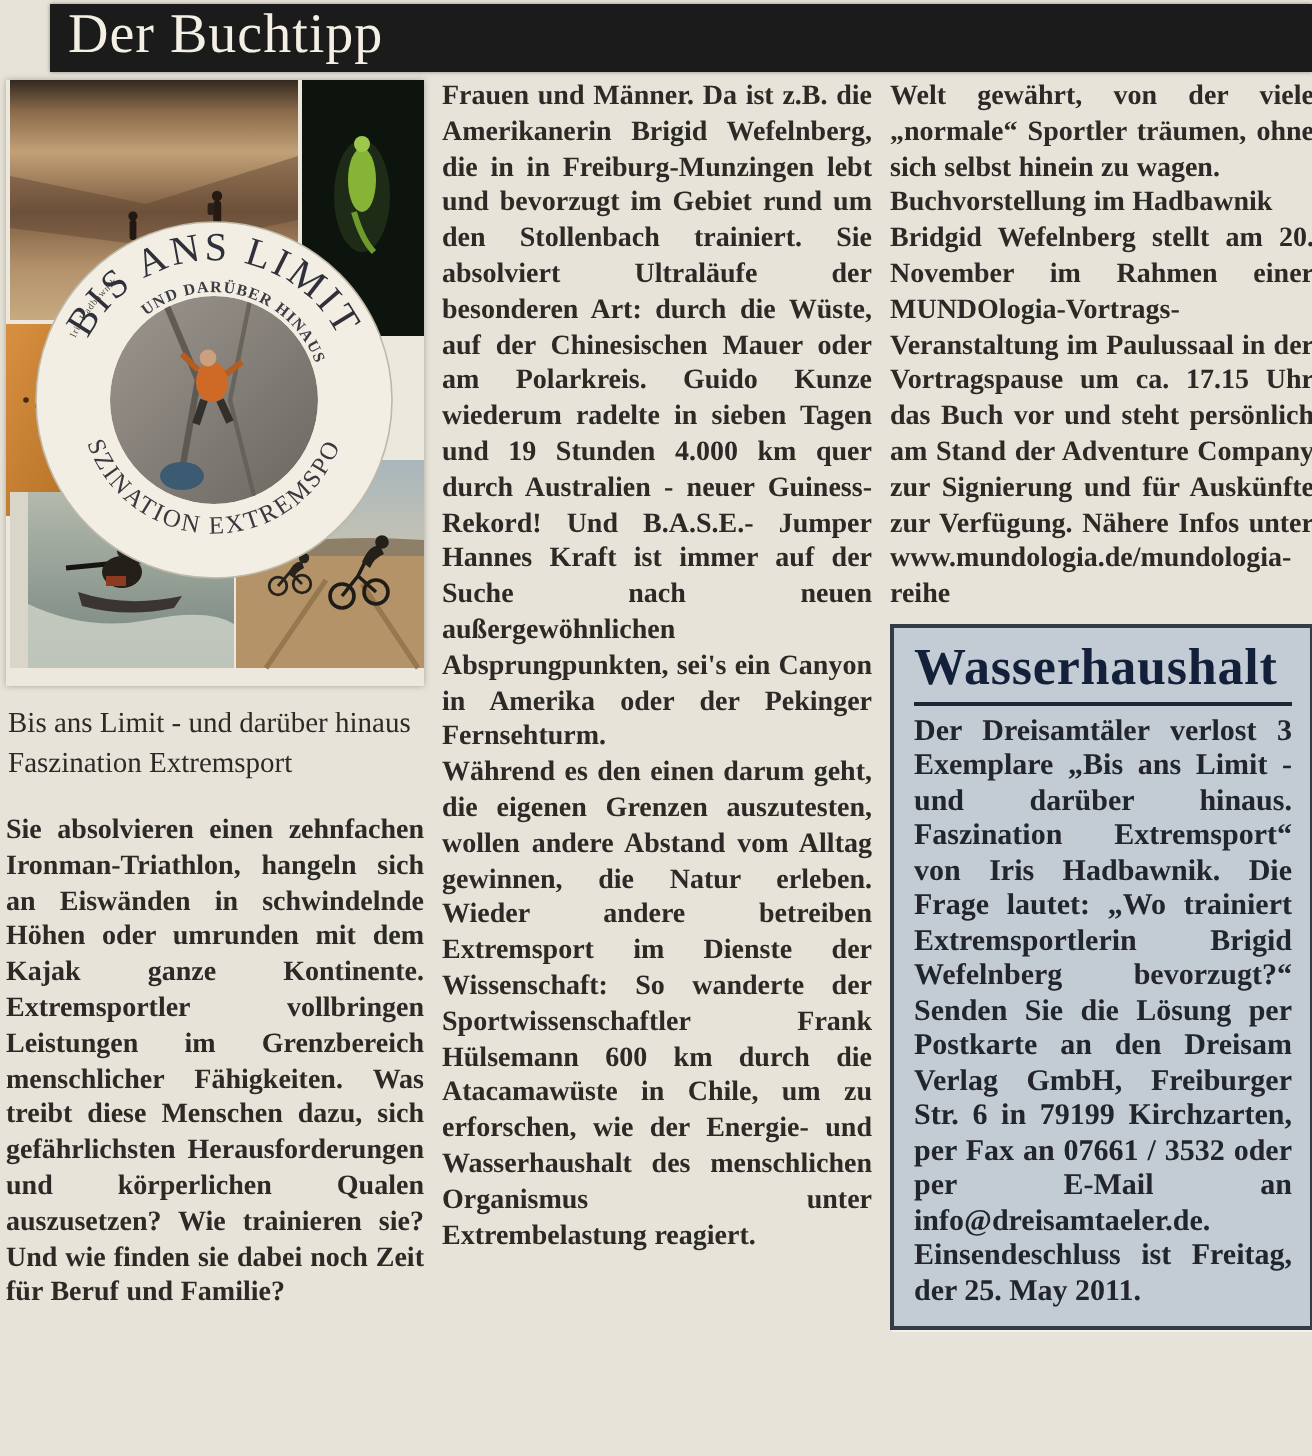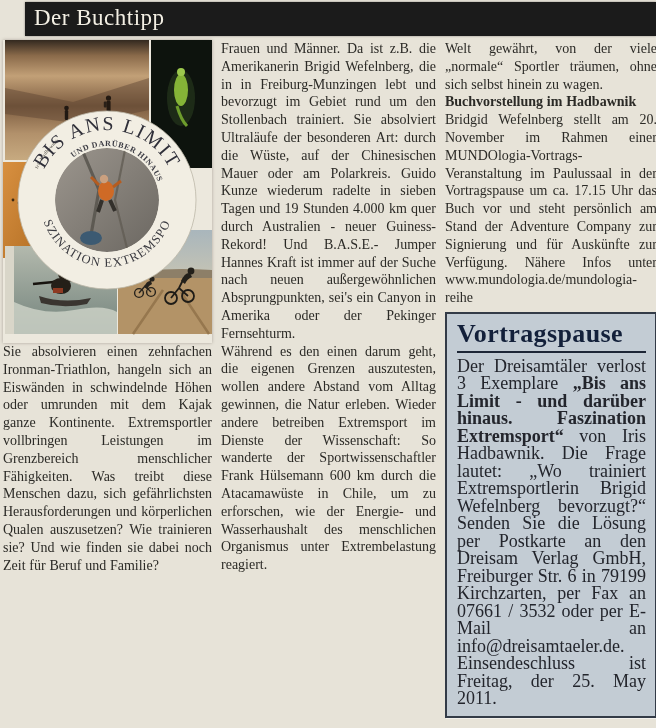--- a/index.html
+++ b/index.html
@@ -10,46 +10,46 @@
     color:#2b2a26;
     -webkit-font-smoothing:antialiased;
   }
   
   .masthead{
     margin:2px 0 4px 25px;height:34px;background:#1b1b1b;
     display:flex;align-items:center;
     box-shadow:0 0 2px rgba(0,0,0,.4);
   }
   .masthead h1{
-    margin:0 0 2px 9px;color:#f3efe4;font-size:23px;font-weight:400;
+    margin:0 0 2px 9px;color:#f3efe4;font-size:28px;font-weight:400;
     letter-spacing:.5px;white-space:nowrap;
   }
   
   .cols{display:flex;gap:9px;padding:0 2px 0 3px;}
   .col{flex:0 0 209px;width:209px;}
   .col-mid{flex:0 0 215px;width:215px;}
   .col-right{flex:0 0 212px;width:212px;}
   p.body{
     margin:0;font-size:14px;line-height:17.8px;text-align:justify;
-    hyphens:auto;-webkit-hyphens:auto;word-spacing:.3px;
+    hyphens:auto;-webkit-hyphens:auto;word-spacing:.3px;font-weight:bold;
   }
   .caption{font-size:14.5px;line-height:20px;margin:9px 0 15px 1px;}
   .italic{font-style:italic;}
   .bold-head{font-weight:bold;}
   .cover-wrap{width:209px;height:303px;overflow:hidden;box-shadow:0 0 3px rgba(60,50,40,.35);}
   
   .raffle{
     margin-top:5px;background:#c3ccd4;border:2px solid #333b47;
     padding:5px 9px 8px 10px;box-shadow:1px 1px 0 rgba(255,255,255,.5);
   }
   .raffle h2{
     margin:0 0 5px 0;padding-bottom:2px;font-size:26px;letter-spacing:.4px;
     color:#13203a;border-bottom:2.5px solid #1d2636;font-weight:bold;
   }
-  .raffle p{margin:0;font-size:18px;line-height:17.5px;text-align:justify;hyphens:auto;color:#23252c;}
+  .raffle p{margin:0;font-size:15px;line-height:17.5px;text-align:justify;hyphens:auto;color:#23252c;font-weight:bold;}
   svg text{font-family:"Liberation Serif", serif;}
 </style>
 </head>
 <body>
 
 <div class="masthead">
   <h1>Der Buchtipp</h1>
 </div>
 
 <div class="cols">
@@ -171,34 +171,38 @@
         </text>
         <text font-size="8" fill="#3c3c44" letter-spacing=".6" font-weight="bold">
           <textPath href="#arcSub" startOffset="55%" text-anchor="middle">UND DARÜBER HINAUS</textPath>
         </text>
         <text font-size="12.5" fill="#39393f" letter-spacing="1.2">
           <textPath href="#arcBot" startOffset="50%" text-anchor="middle">FASZINATION EXTREMSPORT</textPath>
         </text>
       </svg>
     </div>
 
+    <div class="caption">
+      <div>Bis ans Limit - und darüber hinaus</div>
+      <div>Faszination Extremsport</div>
+    </div>
 
     <p class="body">Sie absolvieren einen zehnfachen Ironman-Triathlon, hangeln sich an Eiswänden in schwindelnde Höhen oder umrunden mit dem Kajak ganze Kontinente. Extremsportler vollbringen Leistungen im Grenzbereich menschlicher Fähigkeiten. Was treibt diese Menschen dazu, sich gefährlichsten Herausforderungen und körperlichen Qualen auszusetzen? Wie trainieren sie? Und wie finden sie dabei noch Zeit für Beruf und Familie?</p>
   </div>
 
   <div class="col col-mid">
     <p class="body">Frauen und Männer. Da ist z.B. die Amerikanerin Brigid Wefelnberg, die in in Freiburg-Munzingen lebt und bevorzugt im Gebiet rund um den Stollenbach trainiert. Sie absolviert Ultraläufe der besonderen Art: durch die Wüste, auf der Chinesischen Mauer oder am Polarkreis. Guido Kunze wiederum radelte in sieben Tagen und 19 Stunden 4.000 km quer durch Australien - neuer Guiness-Rekord! Und B.A.S.E.- Jumper Hannes Kraft ist immer auf der Suche nach neuen außergewöhnlichen Absprungpunkten, sei's ein Canyon in Amerika oder der Pekinger Fernsehturm.</p>
     <p class="body">Während es den einen darum geht, die eigenen Grenzen auszutesten, wollen andere Abstand vom Alltag gewinnen, die Natur erleben. Wieder andere betreiben Extremsport im Dienste der Wissenschaft: So wanderte der Sportwissenschaftler Frank Hülsemann 600 km durch die Atacamawüste in Chile, um zu erforschen, wie der Energie- und Wasserhaushalt des menschlichen Organismus unter Extrembelastung reagiert.</p>
   </div>
 
   <div class="col col-right">
     <p class="body">Welt gewährt, von der viele „normale“ Sportler träumen, ohne sich selbst hinein zu wagen.</p>
     <p class="body bold-head">Buchvorstellung im Hadbawnik</p>
     <p class="body">Bridgid Wefelnberg stellt am 20. November im Rahmen einer MUNDOlogia-Vortrags-Veranstaltung im Paulussaal in der Vortragspause um ca. 17.15 Uhr das Buch vor und steht persönlich am Stand der Adventure Company zur Signierung und für Auskünfte zur Verfügung. Nähere Infos unter www.mundologia.de/mundologia-reihe</p>
 
     <div class="raffle">
-      <h2>Vortragspause</h2>
+      <h2>Wasserhaushalt</h2>
       <p><span>Der Dreisamtäler verlost 3 Exemplare </span><b>„Bis ans Limit - und darüber hinaus. Faszination Extremsport“</b><span> von Iris Hadbawnik. Die Frage lautet: „Wo trainiert Extremsportlerin Brigid Wefelnberg bevorzugt?“ Senden Sie die Lösung per Postkarte an den Dreisam Verlag GmbH, Freiburger Str. 6 in 79199 Kirchzarten, per Fax an 07661 / 3532 oder per E-Mail an info@dreisamtaeler.de.</span></p>
       <p>Einsendeschluss ist Freitag, der 25. May 2011.</p>
     </div>
   </div>
 
 </div>
 
 </body></html>

